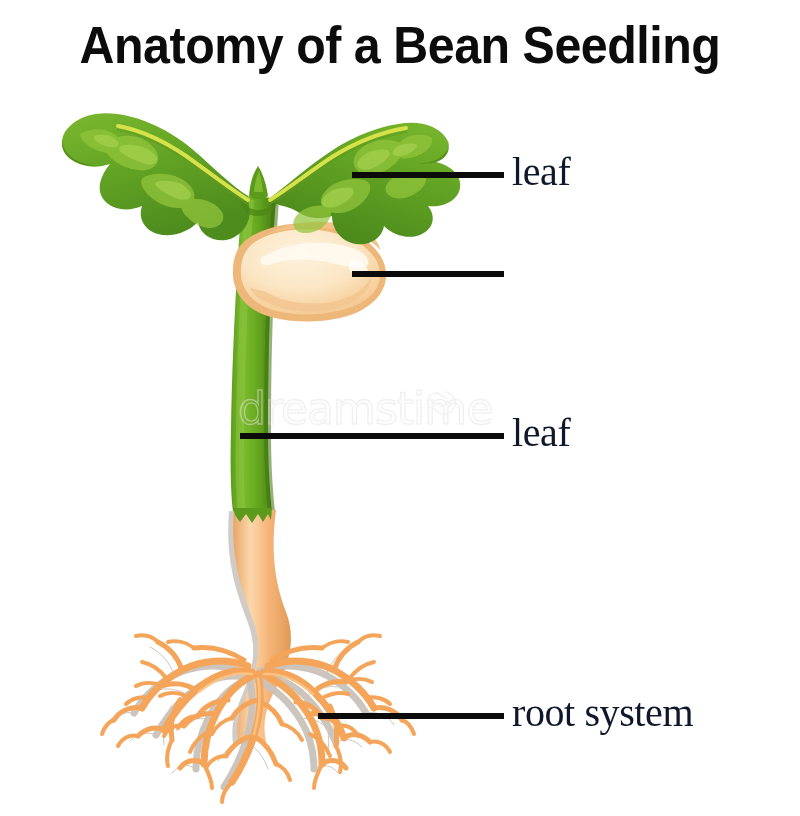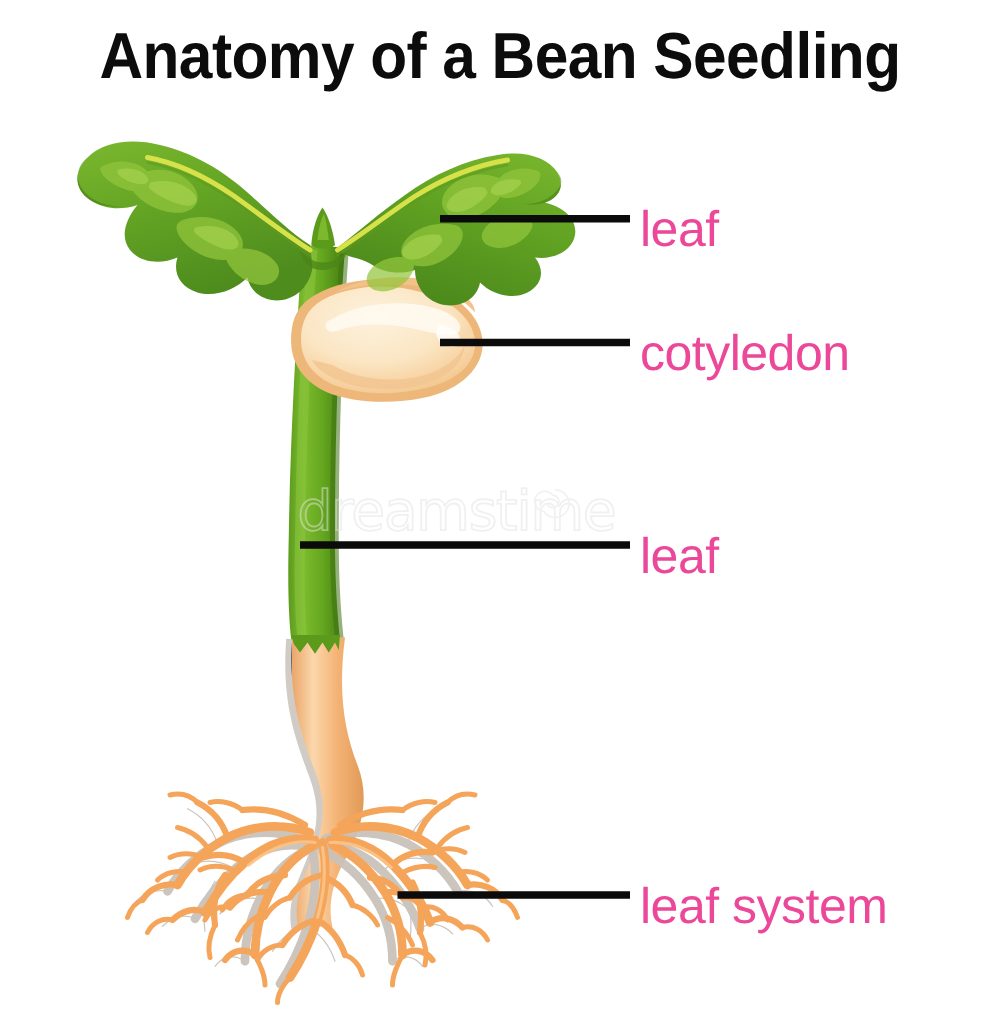--- a/index.html
+++ b/index.html
@@ -36,27 +36,26 @@
   }
   .plant-svg {
     position: absolute;
     left: 0;
     top: 0;
     width: 800px;
     height: 816px;
   }
   .label {
     position: absolute;
-    font-family: Liberation Sans, sans-serif;
+    font-family: Liberation Serif, serif;
     font-size: 40px;
     line-height: 44px;
-    color: #ec4899;
+    color: #0f172a;
     white-space: nowrap;
     letter-spacing: -0.4px;
-    margin-top: 12px;
   }
   .leader {
     position: absolute;
     height: 6px;
     background: #0b0b0b;
   }
   #watermark {
     position: absolute;
     left: 236px;
     top: 378px;
@@ -357,17 +356,16 @@
       <path d="M208,14 a11,11 0 1,1 -9,17 a8,8 0 1,1 7,-13 a5,5 0 1,1 -4,8"></path>
     </g>
   </svg>
 
   <div class="leader" style="left:352px; top:172px; width:152px;"></div>
   <div class="leader" style="left:352px; top:271px; width:152px;"></div>
   <div class="leader" style="left:240px; top:433px; width:264px;"></div>
   <div class="leader" style="left:318px; top:713px; width:186px;"></div>
 
   <div class="label" style="left:512px; top:150px;">leaf</div>
-  <div class="label" style="left:512px; top:249px;">cotyledon</div>
   <div class="label" style="left:512px; top:411px;">leaf</div>
-  <div class="label" style="left:512px; top:691px;">leaf system</div>
+  <div class="label" style="left:512px; top:691px;">root system</div>
 
 </div>
 
 </body></html>

